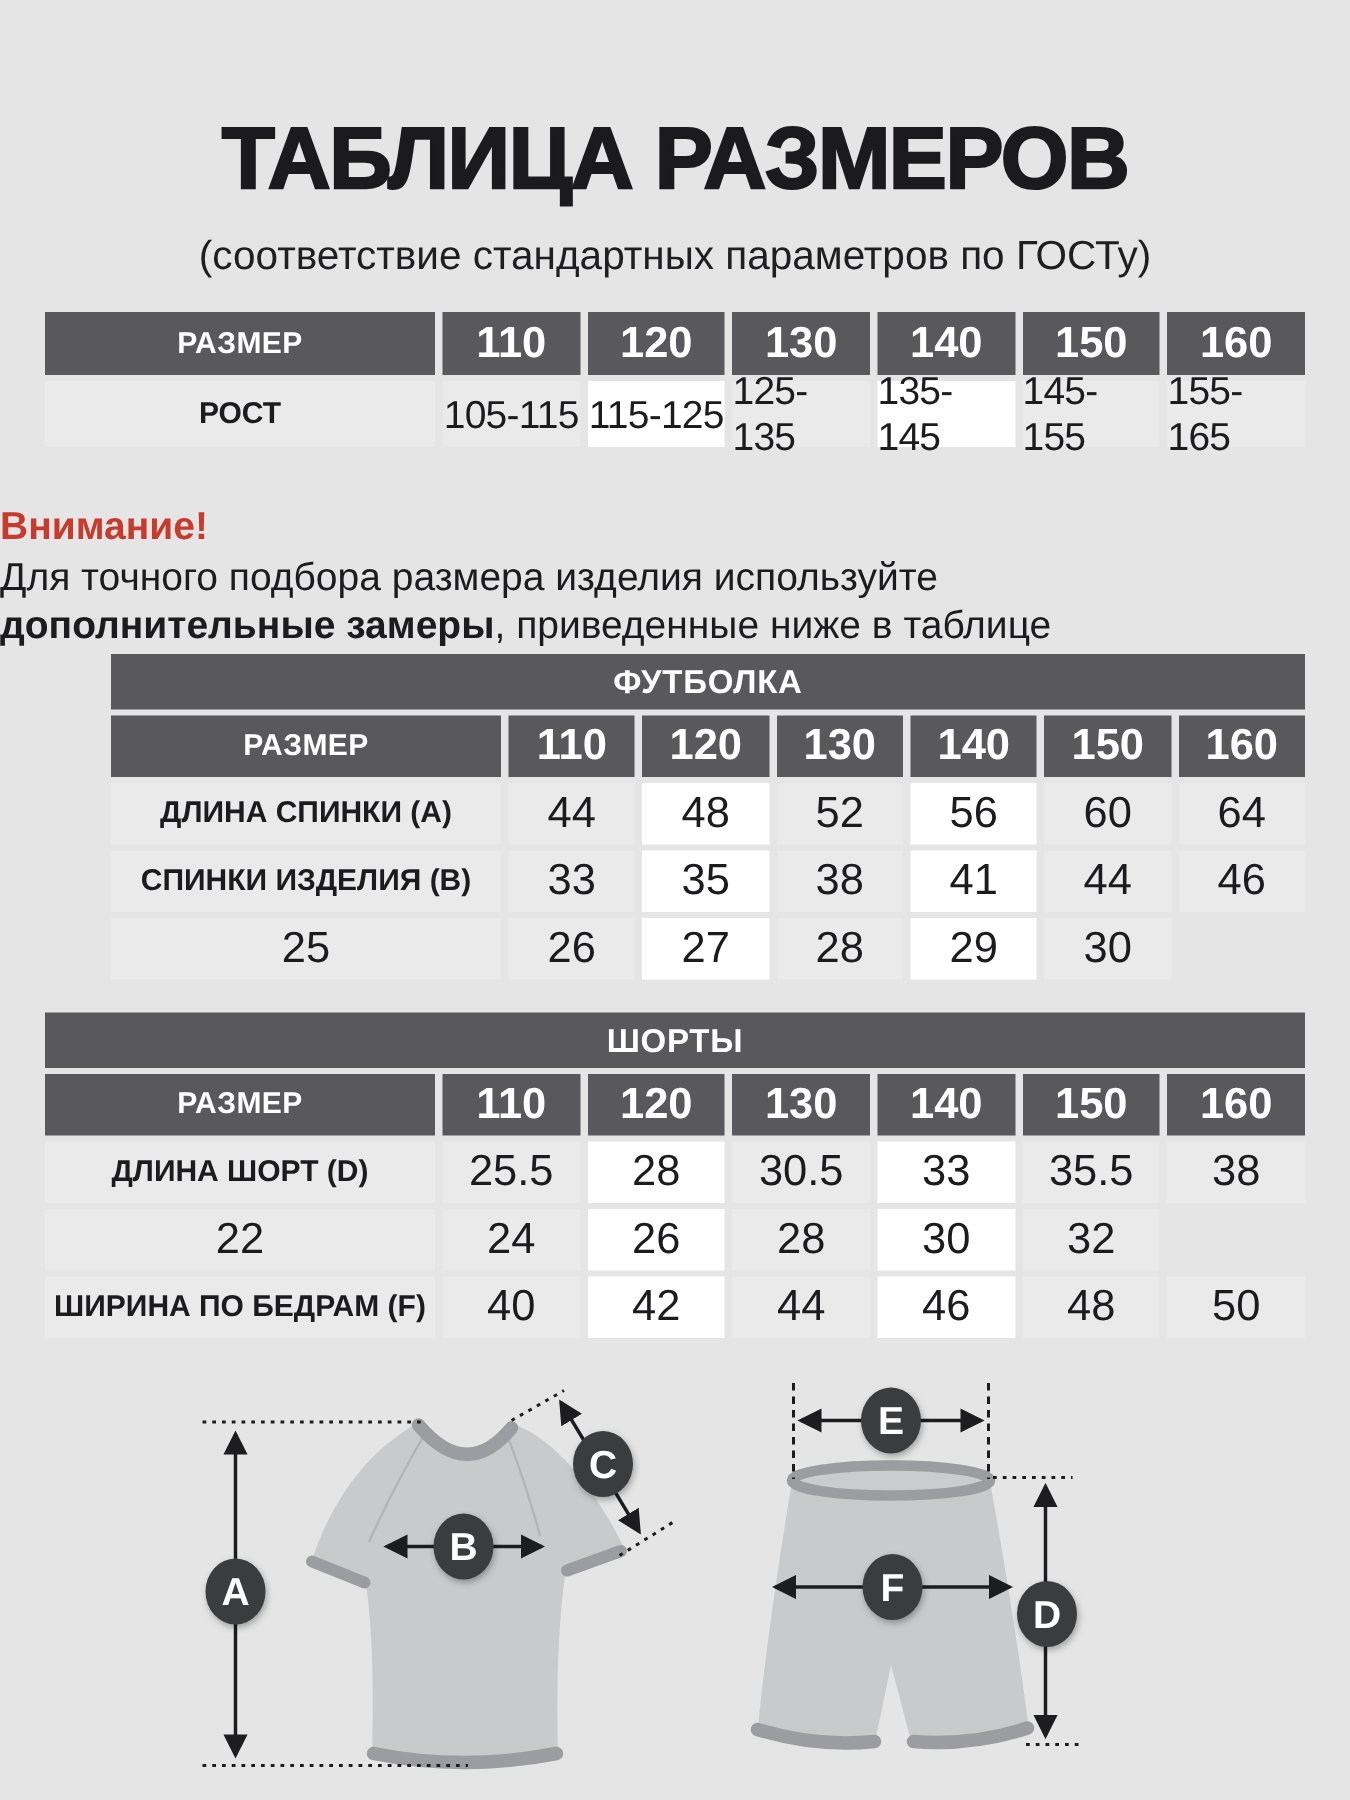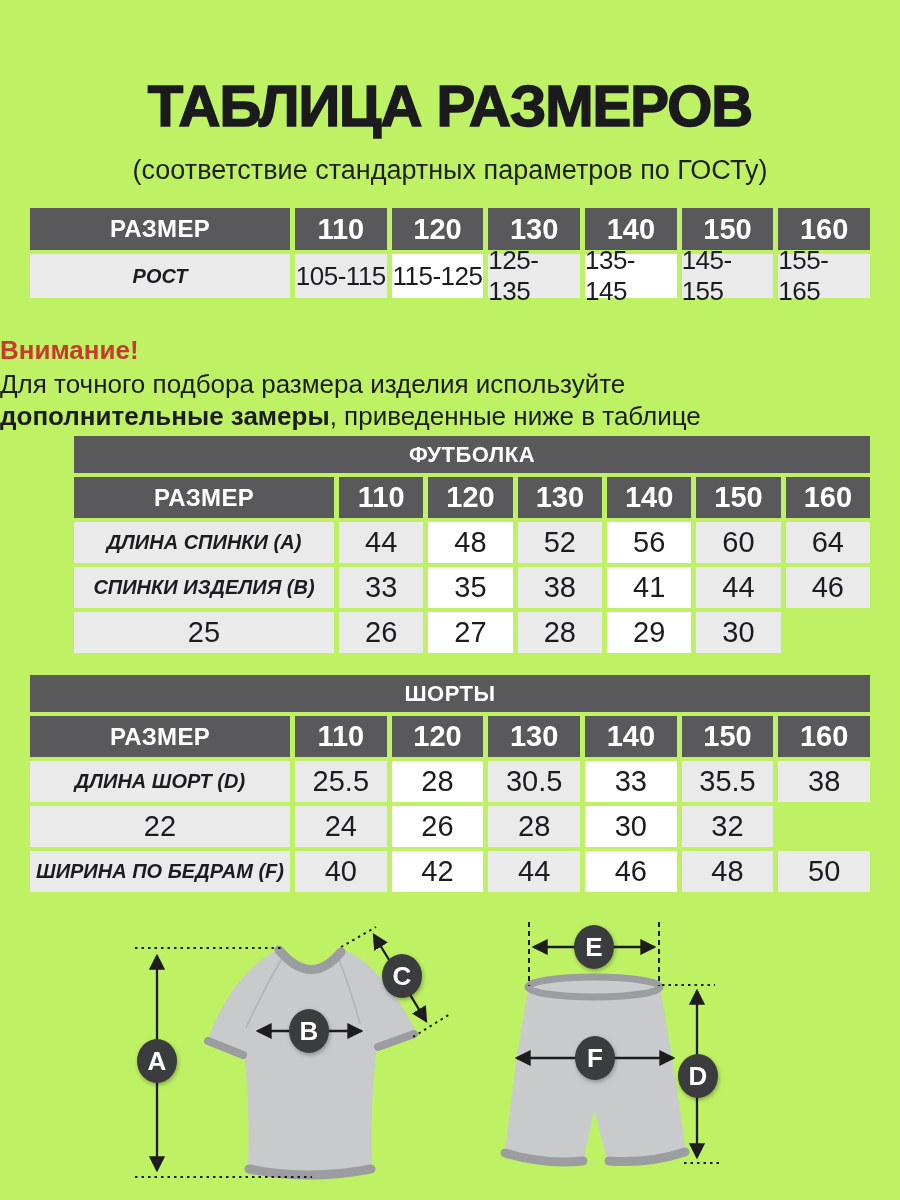--- a/index.html
+++ b/index.html
@@ -1,45 +1,45 @@
 <!DOCTYPE html>
 <html><head>
 <meta charset="utf-8">
 <style>
   * { margin:0; padding:0; box-sizing:border-box; }
   html,body { background:#ffffff; }
   body { font-family:"Liberation Sans","DejaVu Sans",sans-serif; color:#1c1c1e; }
-  .page { position:relative; width:900px; height:1200px; background:#bef264; overflow:hidden; }
+  .page { position:relative; width:900px; height:1200px; background:#e5e5e5; overflow:hidden; }
 
   .title {
     margin-top:72px; text-align:center;
     font-size:58px; font-weight:900; letter-spacing:-1px;
     color:#1b1b1d; -webkit-text-stroke:1.6px #1b1b1d;
   }
   .subtitle { margin-top:16px; text-align:center; font-size:27px; color:#1f1f21; }
 
   .tbl { width:840px; margin:0 auto; }
   .tbl-first { margin-top:22px; }
 
   .band {
     height:37px; background:#59595b; color:#fff;
     display:flex; align-items:center; justify-content:center;
     font-size:22px; font-weight:700; letter-spacing:.5px; margin-bottom:4px;
   }
   .grid { display:grid; grid-template-columns:260px repeat(6,1fr); column-gap:5px; margin-bottom:4px; }
   .cell { display:flex; align-items:center; justify-content:center; }
 
   .hdr-row .cell { background:#59595b; color:#fff; height:41px; }
-  .hdr-row .lbl-cell { font-size:24px; font-weight:700; letter-spacing:.3px;text-align:center; }
+  .hdr-row .lbl-cell { font-size:20px; font-weight:700; letter-spacing:.3px;text-align:center; }
   .hdr-row .num { font-size:29px; font-weight:600; }
   .tbl-first .hdr-row .cell { height:42px; }
 
   .data-row .cell { background:#eaeaeb; height:41px; }
   .data-row > :nth-child(3), .data-row > :nth-child(5) { background:#fff; }
-  .data-row .lbl-cell { font-size:20px; font-weight:700;font-style:italic; }
+  .data-row .lbl-cell { font-size:20px; font-weight:700; }
   .data-row .val { font-size:29px; font-weight:500; }
   .tbl-first .data-row .cell { height:44px; }
   .tbl-first .data-row .val { font-size:26px; letter-spacing:-.5px; }
 
   .attention { margin-top:36px; text-align:left; line-height:32px; }
   .attn-title { font-size:26px; font-weight:700; color:#c53b2d; margin-bottom:2px; }
   .attn-text { font-size:26px; color:#1c1c1e; }
   .attn-text b { font-weight:700; }
 
   .tbl-shirt { margin-top:4px;padding-left:44px; }

